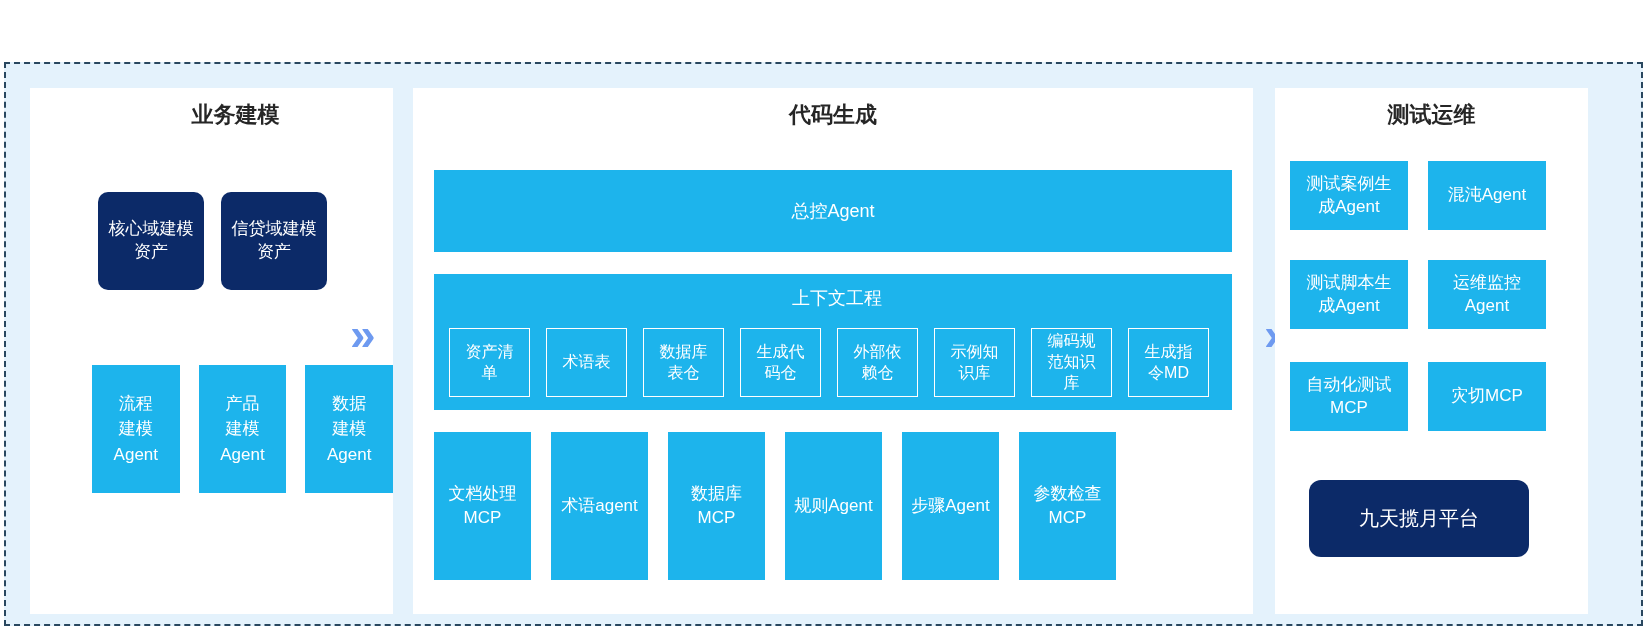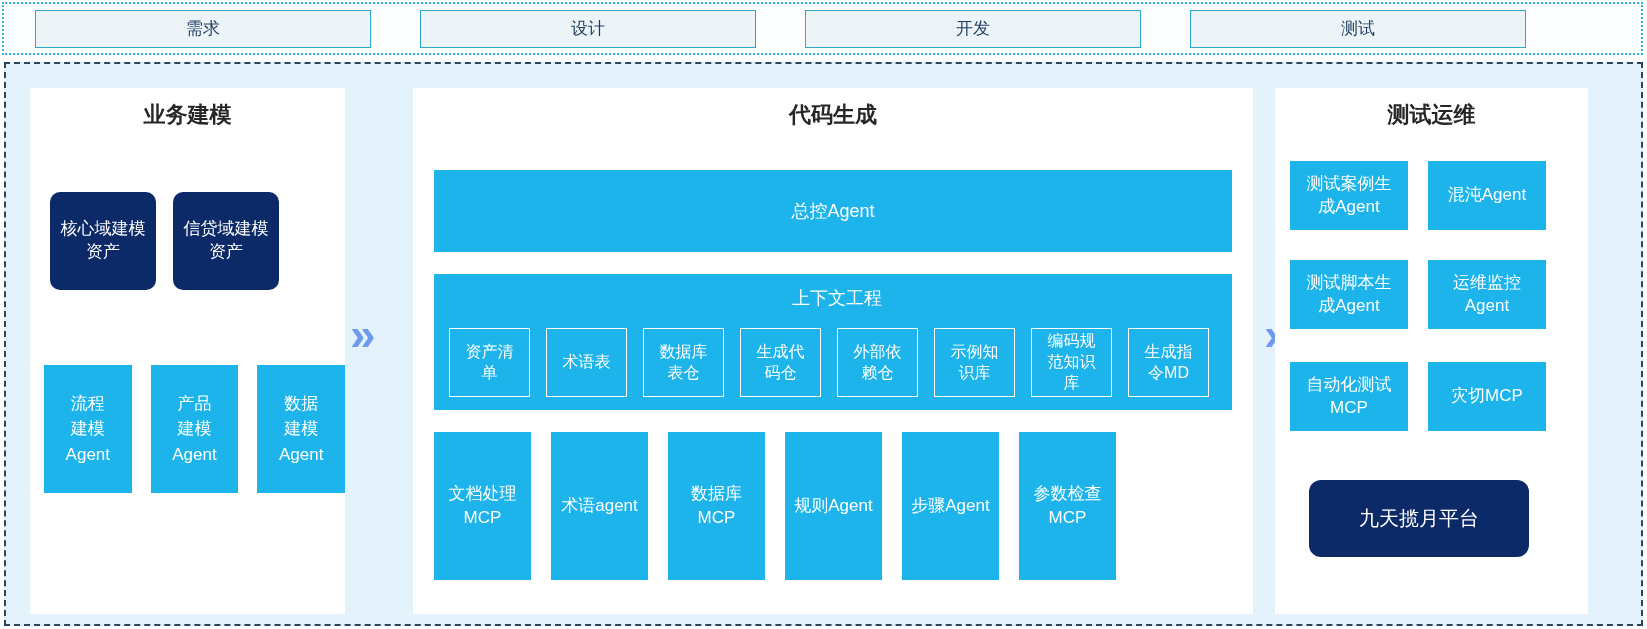--- a/index.html
+++ b/index.html
@@ -17,21 +17,21 @@
     display:flex;align-items:center;justify-content:center;
     font-size:17px;color:#1f3a5f;
   }
 
   
   .main{
     position:absolute;left:4px;top:62px;width:1639px;height:564px;
     box-sizing:border-box;background:#e4f2fc;border:2px dashed #29475f;
   }
   .panel{position:absolute;top:24px;height:526px;background:#ffffff;}
-  .panel-left{left:24px;width:315px;}
+  .panel-left{left:24px;width:315px;padding-left:48px;}
   .panel-middle{left:407px;width:840px;}
   .panel-right{left:1269px;width:313px;}
   .panel-title{
     margin-top:12px;height:28px;text-align:center;
     font-size:22px;font-weight:bold;color:#262626;
   }
 
   .flow-arrow{
     position:absolute;top:247px;font-size:46px;font-weight:bold;
     color:#6e9af0;line-height:1;user-select:none;
@@ -93,26 +93,20 @@
     position:absolute;left:34px;top:392px;width:220px;height:77px;
     border-radius:12px;display:flex;align-items:center;justify-content:center;
     font-size:20px;
   }
 </style>
 </head>
 <body>
 
 <div id="stage">
 
-  <div class="phase-strip">
-    <div class="phase-box">需求</div>
-    <div class="phase-box">设计</div>
-    <div class="phase-box">开发</div>
-    <div class="phase-box">测试</div>
-  </div>
 
   <div class="main">
 
     <div class="panel panel-left">
       <div class="panel-title">业务建模</div>
       <div class="asset-row">
         <div class="asset-box navy pre">核心域建模
 资产</div>
         <div class="asset-box navy pre">信贷域建模
 资产</div>

